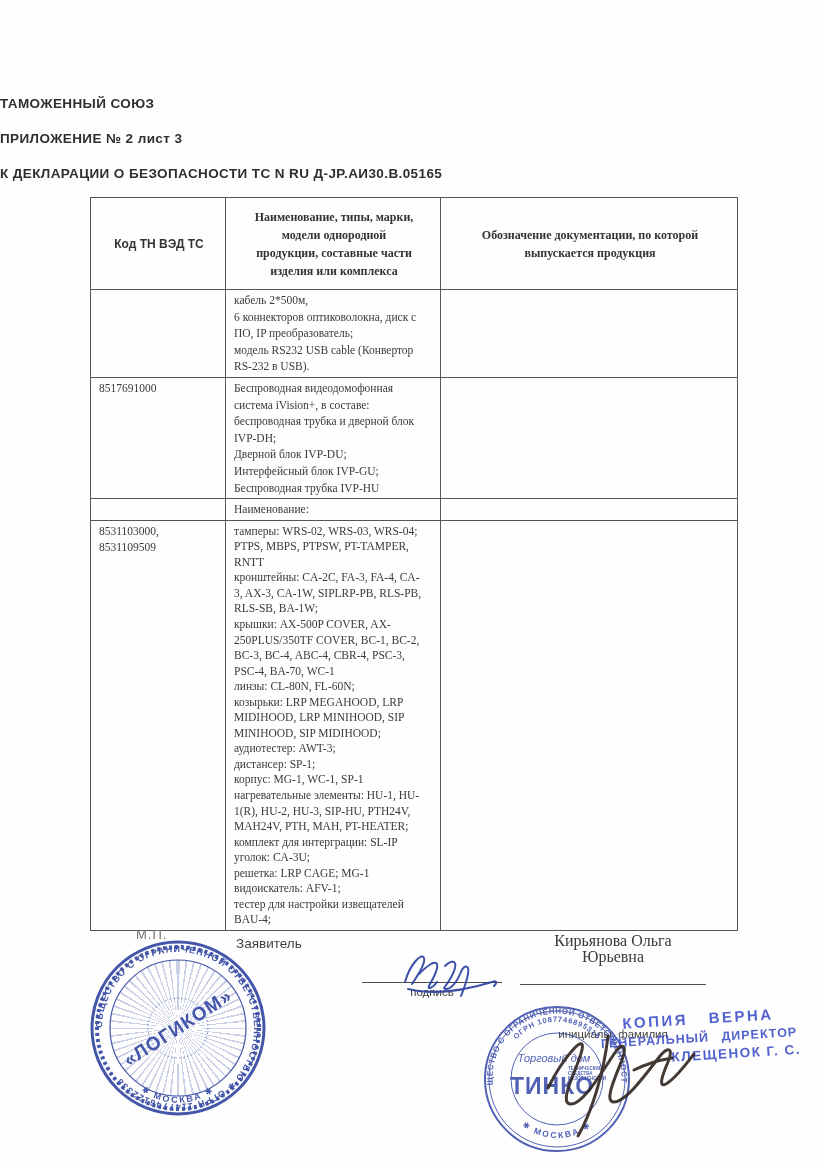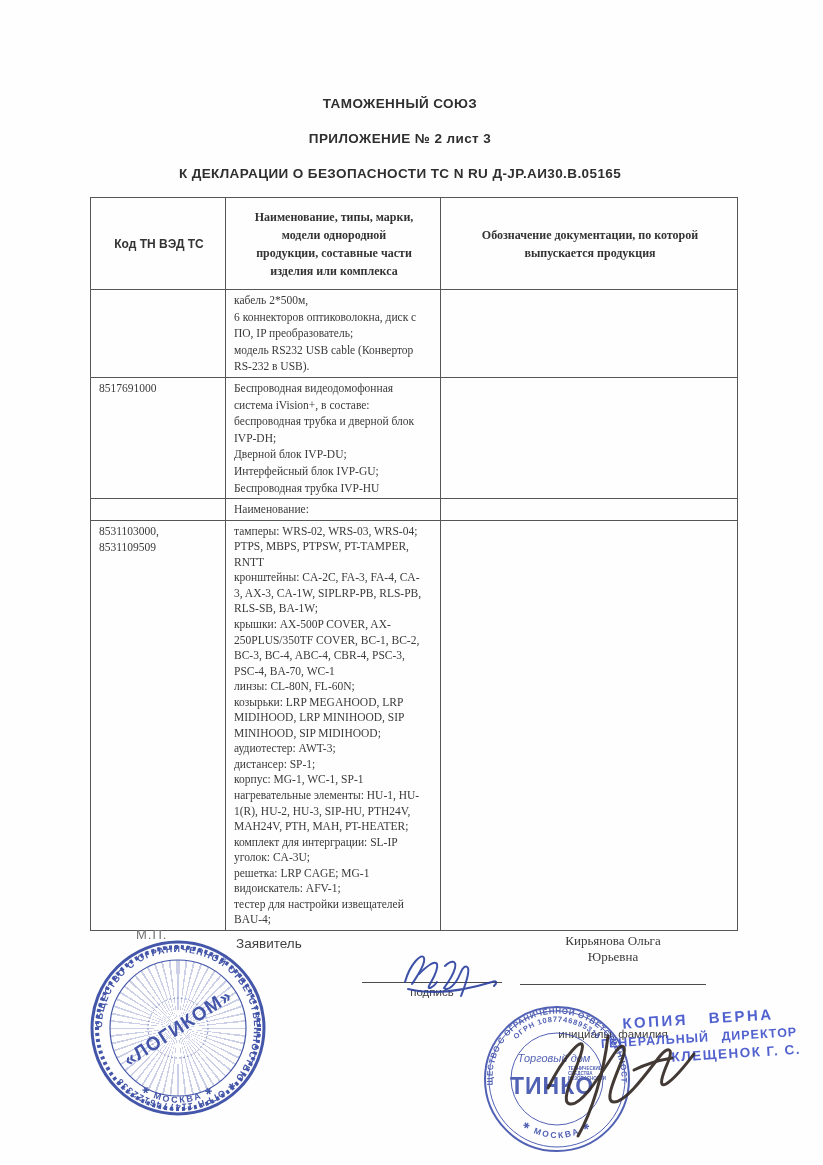--- a/index.html
+++ b/index.html
@@ -3,21 +3,21 @@
 <meta charset="utf-8">
 <style>
   html,body{margin:0;padding:0;background:#ffffff;}
   .page{
     position:relative;width:823px;height:1165px;margin:0 auto;
     background:#fefefe;overflow:hidden;
     font-family:"Liberation Sans","DejaVu Sans",sans-serif;
     color:#3b3b3b;
   }
   
-  .titles{position:absolute;left:0;top:96px;width:800px;text-align:center;}
+  .titles{position:absolute;left:0;top:96px;width:800px;}
   .title-line{font-weight:bold;font-size:13.5px;color:#2f2f2f;letter-spacing:.4px;margin-bottom:20px;}
   
   table.decl{
     position:absolute;left:90px;top:197px;width:647px;
     border-collapse:collapse;table-layout:fixed;
   }
   table.decl col.c1{width:135px}
   table.decl col.c2{width:215px}
   table.decl col.c3{width:297px}
   table.decl td,table.decl th{
@@ -38,21 +38,21 @@
   
   .abs{position:absolute;}
   .mp{left:136px;top:927px;font-size:13px;color:#737373;letter-spacing:1px;}
   .applicant{left:236px;top:936px;font-size:13.5px;color:#3f3f3f;}
   .sig-line{border-bottom:1.5px solid #4c4c4c;height:0;}
   .line1{left:362px;top:982px;width:140px;}
   .line2{left:520px;top:984px;width:186px;}
   .caption{font-size:11.5px;color:#3f3f3f;text-align:center;}
   .cap1{left:362px;top:986px;width:140px;}
   .cap2{left:520px;top:988px;width:186px;margin-top:40px;}
-  .name-block{left:515px;top:933px;width:196px;text-align:center;font-size:13px;line-height:16px;color:#3a3a3a;}
+  .name-block{left:515px;top:933px;width:196px;text-align:center;font-size:16px;line-height:16px;color:#3a3a3a;}
   
   .stamp{pointer-events:none;}
   .logikom{left:88px;top:938px;width:180px;height:180px;opacity:.88;}
   .logikom .rays{
     position:absolute;left:22px;top:22px;width:136px;height:136px;border-radius:50%;
     background:repeating-conic-gradient(rgba(43,63,158,.34) 0deg 1.6deg, rgba(43,63,158,0) 1.6deg 6.4deg);
     opacity:.8;
   }
   .tinko{left:482px;top:1004px;width:150px;height:150px;opacity:.85;}
   .copy-stamp{

